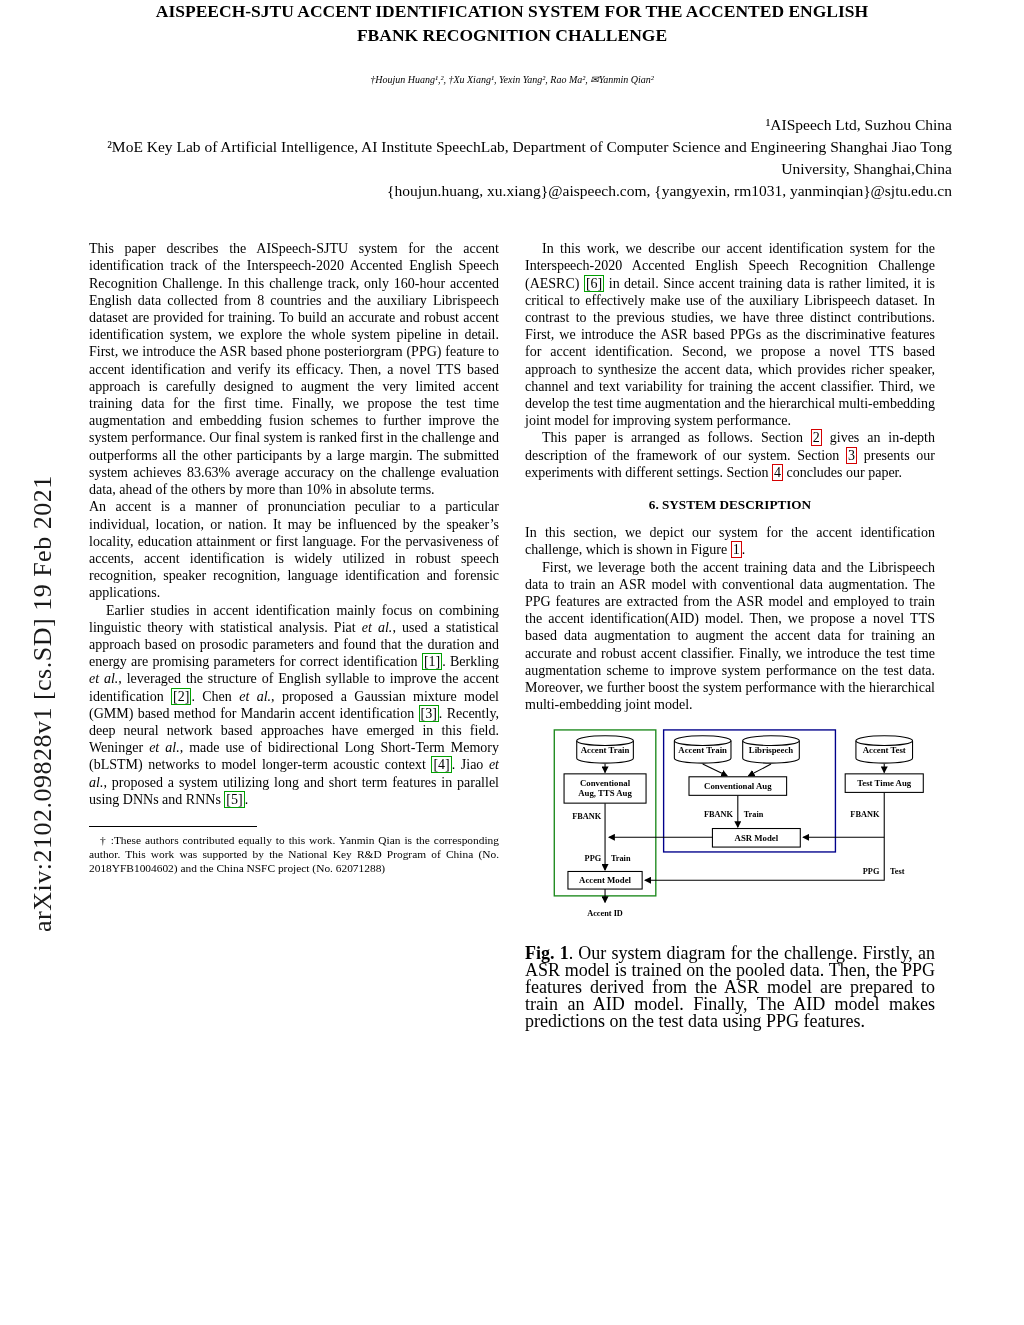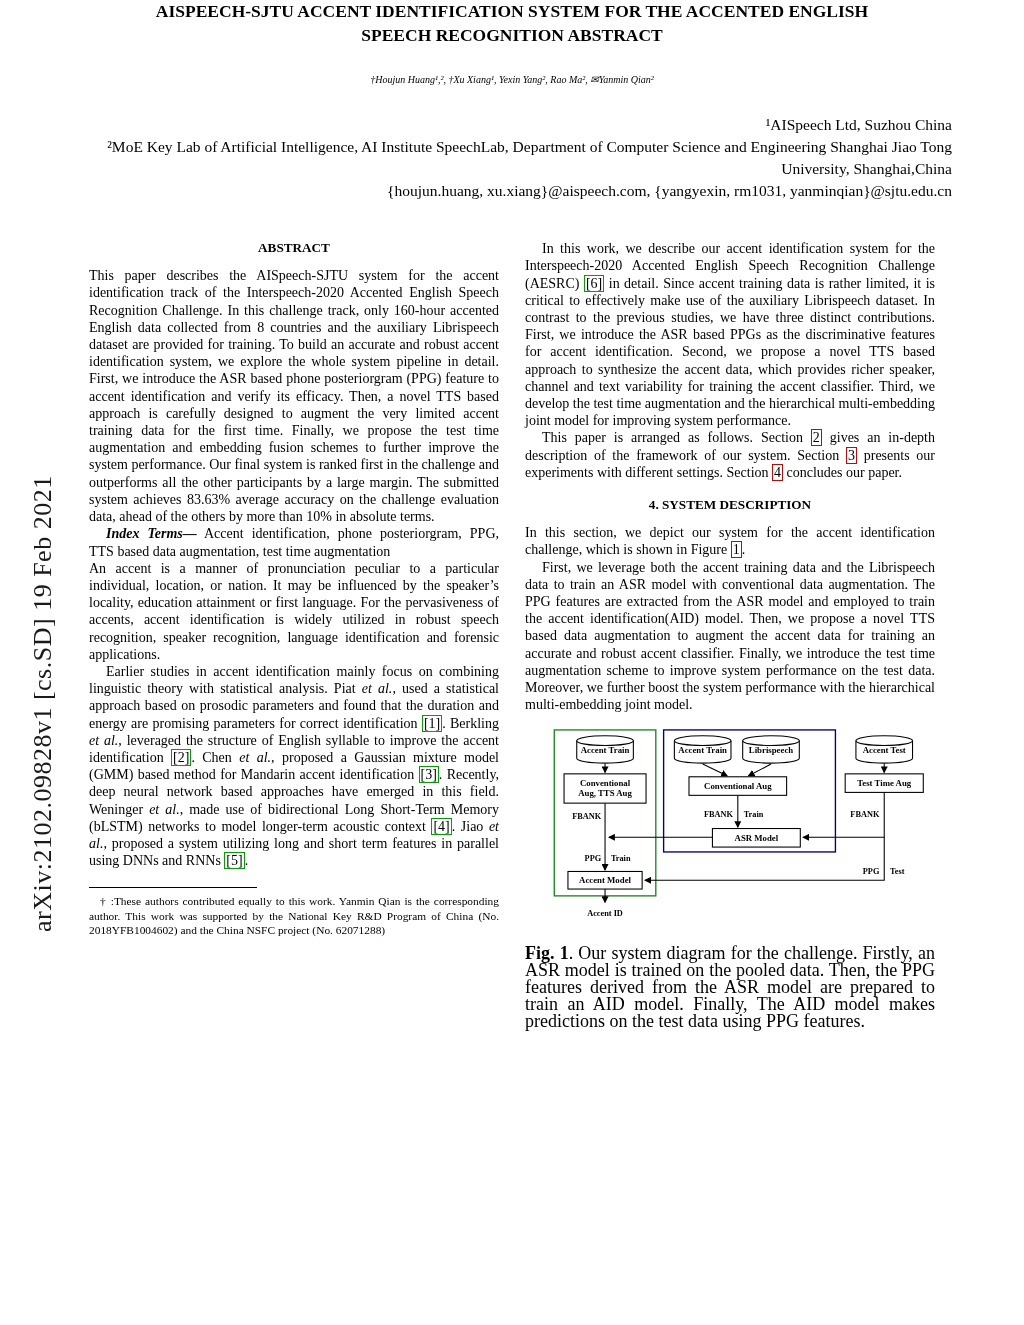--- a/index.html
+++ b/index.html
@@ -56,50 +56,48 @@
 </style>
 </head>
 <body>
 
 <div class="page">
 
   <div class="arxiv-banner">arXiv:2102.09828v1  [cs.SD]  19 Feb 2021</div>
 
   <div class="header">
     <div class="title-line">AISPEECH-SJTU ACCENT IDENTIFICATION SYSTEM FOR THE ACCENTED ENGLISH</div>
-    <div class="title-line">SPEECH RECOGNITION ABSTRACT</div>
+    <div class="title-line">FBANK RECOGNITION CHALLENGE</div>
     <div class="authors">†Houjun Huang¹,², †Xu Xiang¹, Yexin Yang², Rao Ma², ✉Yanmin Qian²</div>
     <div class="affiliations">
       <div class="aff-line">¹AISpeech Ltd, Suzhou China</div>
       <div class="aff-line">²MoE Key Lab of Artificial Intelligence, AI Institute SpeechLab, Department of Computer Science and Engineering Shanghai Jiao Tong University, Shanghai,China</div>
       <div class="aff-line">{houjun.huang, xu.xiang}@aispeech.com, {yangyexin, rm1031, yanminqian}@sjtu.edu.cn</div>
     </div>
   </div>
 
   <div class="columns">
 
     <div class="col">
-      <div class="section-heading first">ABSTRACT</div>
       <p class="body-text">This paper describes the AISpeech-SJTU system for the accent identification track of the Interspeech-2020 Accented English Speech Recognition Challenge.  In this challenge track, only 160-hour accented English data collected from 8 countries and the auxiliary Librispeech dataset are provided for training.  To build an accurate and robust accent identification system, we explore the whole system pipeline in detail.  First, we introduce the ASR based phone posteriorgram (PPG) feature to accent identification and verify its efficacy.  Then, a novel TTS based approach is carefully designed to augment the very limited accent training data for the first time.  Finally, we propose the test time augmentation and embedding fusion schemes to further improve the system performance.  Our final system is ranked first in the challenge and outperforms all the other participants by a large margin. The submitted system achieves 83.63% average accuracy on the challenge evaluation data, ahead of the others by more than 10% in absolute terms.</p>
-      <p class="body-text index-terms indent"><span class="seg-bi">Index Terms—</span> Accent identification, phone posteriorgram, PPG, TTS based data augmentation, test time augmentation</p>
 
       <p class="body-text">An accent is a manner of pronunciation peculiar to a particular individual, location, or nation. It may be influenced by the speaker’s locality, education attainment or first language. For the pervasiveness of accents, accent identification is widely utilized in robust speech recognition, speaker recognition, language identification and forensic applications.</p>
       <p class="body-text indent">Earlier studies in accent identification mainly focus on combining linguistic theory with statistical analysis. Piat <span class="seg-i">et al.</span>, used a statistical approach based on prosodic parameters and found that the duration and energy are promising parameters for correct identification <span class="seg-g">[1]</span>. Berkling <span class="seg-i">et al.</span>, leveraged the structure of English syllable to improve the accent identification <span class="seg-g">[2]</span>. Chen <span class="seg-i">et al.</span>, proposed a Gaussian mixture model (GMM) based method for Mandarin accent identification <span class="seg-g">[3]</span>. Recently, deep neural network based approaches have emerged in this field. Weninger <span class="seg-i">et al.</span>, made use of bidirectional Long Short-Term Memory (bLSTM) networks to model longer-term acoustic context <span class="seg-g">[4]</span>. Jiao <span class="seg-i">et al.</span>, proposed a system utilizing long and short term features in parallel using DNNs and RNNs <span class="seg-g">[5]</span>.</p>
 
       <div class="footnote">
         <div class="footnote-rule"></div>
         <p>† :These authors contributed equally to this work. Yanmin Qian is the corresponding author. This work was supported by the National Key R&amp;D Program of China (No. 2018YFB1004602) and the China NSFC project (No. 62071288)</p>
       </div>
     </div>
 
     <div class="col">
       <p class="body-text indent">In this work, we describe our accent identification system for the Interspeech-2020 Accented English Speech Recognition Challenge (AESRC) <span class="seg-g">[6]</span> in detail. Since accent training data is rather limited, it is critical to effectively make use of the auxiliary Librispeech dataset. In contrast to the previous studies, we have three distinct contributions. First, we introduce the ASR based PPGs as the discriminative features for accent identification.  Second, we propose a novel TTS based approach to synthesize the accent data, which provides richer speaker, channel and text variability for training the accent classifier. Third, we develop the test time augmentation and the hierarchical multi-embedding joint model for improving system performance.</p>
       <p class="body-text indent">This paper is arranged as follows. Section <span class="seg-r">2</span> gives an in-depth description of the framework of our system.  Section <span class="seg-r">3</span> presents our experiments with different settings. Section <span class="seg-r">4</span> concludes our paper.</p>
 
-      <div class="section-heading">4.  SYSTEM DESCRIPTION</div>
+      <div class="section-heading">6.  SYSTEM DESCRIPTION</div>
       <p class="body-text">In this section, we depict our system for the accent identification challenge, which is shown in Figure <span class="seg-r">1</span>.</p>
       <p class="body-text indent">First, we leverage both the accent training data and the Librispeech data to train an ASR model with conventional data augmentation. The PPG features are extracted from the ASR model and employed to train the accent identification(AID) model.  Then, we propose a novel TTS based data augmentation to augment the accent data for training an accurate and robust accent classifier. Finally, we introduce the test time augmentation scheme to improve system performance on the test data.  Moreover, we further boost the system performance with the hierarchical multi-embedding joint model.</p>
 
       <figure class="figure">
         <svg class="diagram" viewBox="0 0 420 202" xmlns="http://www.w3.org/2000/svg">
           <defs>
             <marker id="arr" viewBox="0 0 10 10" refX="8.5" refY="5" markerWidth="6.5" markerHeight="6.5" orient="auto-start-reverse">
               <path d="M0,0 L10,5 L0,10 z" fill="#000"></path>
             </marker>
           </defs>

